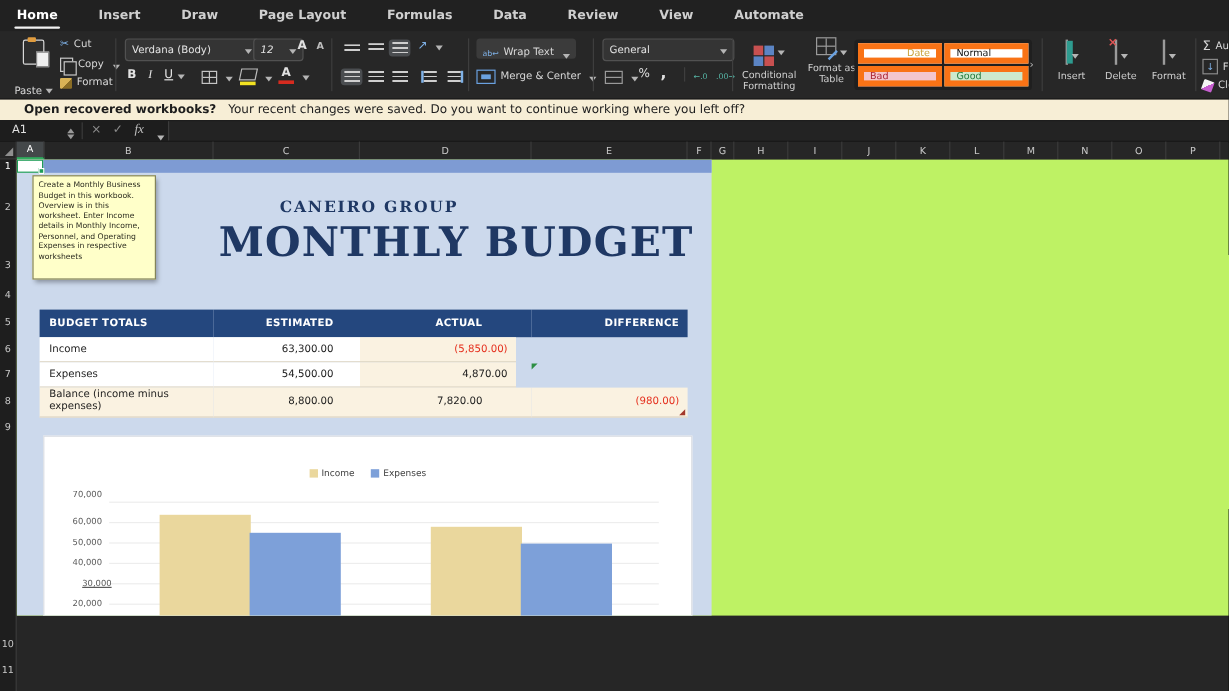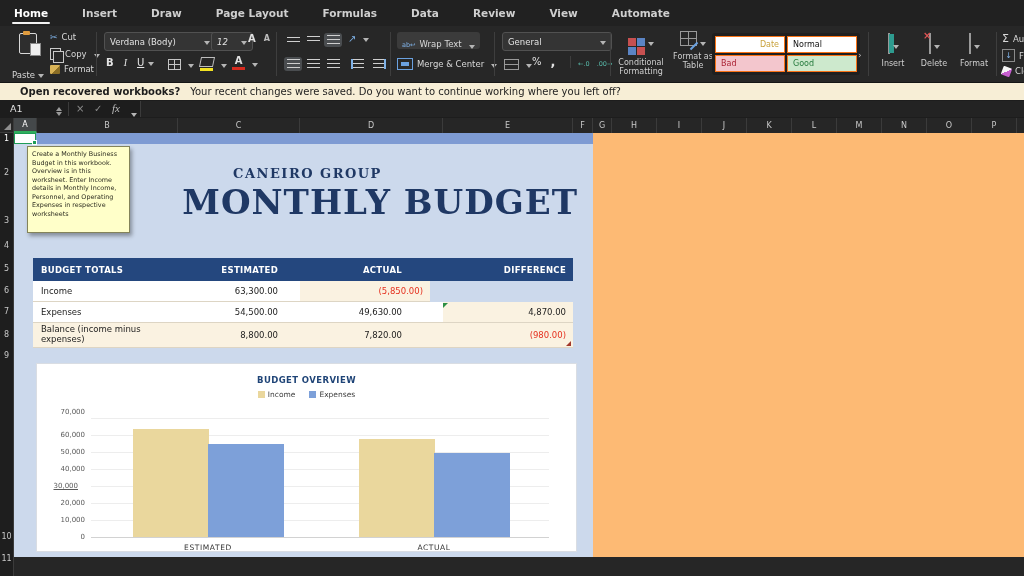--- a/index.html
+++ b/index.html
@@ -27,39 +27,39 @@
   .colorbar{display:block;width:13px;height:3px;margin-top:1px;}
   .bigA{font-size:10px;color:#e0e0e0;font-weight:600;line-height:10px;}
   
   .clip{width:16px;height:19px;border:1.4px solid #d8d8d8;border-radius:2px;position:relative;background:#2e2e2e;}
   .clip:before{content:"";position:absolute;left:3px;top:-3px;width:7px;height:4px;background:#e09c3f;border-radius:1px;}
   .clip:after{content:"";position:absolute;right:-5px;bottom:-3px;width:9px;height:11px;background:#efefef;border:1px solid #8a8a8a;}
   .copyic{width:9px;height:10px;border:1.2px solid #c9c9c9;position:relative;}
   .copyic:after{content:"";position:absolute;left:2px;top:2px;width:9px;height:10px;border:1.2px solid #c9c9c9;background:#272727;}
   
   .gal{position:absolute;background:#1f1f1f;border-radius:3px;padding:3px;display:grid;grid-template-columns:70px 70px;grid-auto-rows:17px;gap:2px;}
-  .stile{font-size:8px;display:flex;align-items:center;padding:0 5px;border:1px solid #f97316;box-sizing:border-box;}
+  .stile{font-size:8px;display:flex;align-items:center;padding:0 5px;border:5px solid #f97316;box-sizing:border-box;}
   
   .cellic{width:19px;height:13px;border:1px solid #9a9a9a;box-sizing:border-box;position:relative;background:linear-gradient(#9a9a9a,#9a9a9a) center/100% 1px no-repeat;}
   
   .notif{position:absolute;left:0;top:83px;width:1024px;height:17px;background:#f7eed6;display:flex;align-items:center;padding-left:20px;font-size:10px;color:#1d1d1d;}
   
   .fbar{position:absolute;left:0;top:100px;width:1024px;height:18px;background:#1d1d1d;border-bottom:1px solid #000;}
   .fico{color:#8b8b8b;font-size:10px;}
   
   .corner{position:absolute;left:0;top:118px;width:14px;height:15px;background:#262626;border-right:1px solid #3b3b3b;border-bottom:1px solid #3b3b3b;box-sizing:border-box;}
   .corner:after{content:"";position:absolute;right:2px;bottom:2px;width:0;height:0;border-left:7px solid transparent;border-bottom:7px solid #8f8f8f;}
   #colheads{position:absolute;left:14px;top:118px;width:1010px;height:15px;display:flex;background:#262626;}
   .ch{height:15px;box-sizing:border-box;border-right:1px solid #3b3b3b;color:#c8c8c8;font-size:8px;display:flex;align-items:center;justify-content:center;}
   .ch.sel{background:#44484a;color:#fff;border-bottom:2px solid #2fae5d;}
   #rowheads{position:absolute;left:0;top:133px;width:14px;height:443px;background:#1e1e1e;border-right:1px solid #3b3b3b;box-sizing:border-box;}
   .rh{position:absolute;width:13px;text-align:center;font-size:8px;color:#c8c8c8;}
   .rh.sel{color:#fff;}
   
-  .sheet{position:absolute;left:14px;top:133px;width:1010px;height:424px;background:#fdba74;overflow:hidden;}
+  .sheet{position:absolute;left:14px;top:133px;width:1010px;height:380px;background:#bef264;overflow:hidden;}
   .bluezone{position:absolute;left:0;top:0;width:579px;height:443px;background:#ccd9ec;}
   .row1band{position:absolute;left:0;top:0;width:579px;height:11px;background:#7e9bd3;}
   .a1cell{position:absolute;left:0;top:0;width:22px;height:11px;background:#fff;border:1.5px solid #1f9d57;box-sizing:border-box;}
   .a1cell:after{content:"";position:absolute;right:-2px;bottom:-2px;width:3px;height:3px;background:#1f9d57;border:1px solid #fff;}
   .note{position:absolute;left:13px;top:13px;width:103px;height:87px;background:#ffffc9;border:1px solid #83835a;box-shadow:2px 3px 4px rgba(0,0,0,.35);
         font-size:6.4px;line-height:1.34;color:#2c2c20;padding:3px 4px;box-sizing:border-box;}
   .company{position:absolute;left:23px;top:33px;width:541px;text-align:center;font-family:"DejaVu Serif","Liberation Serif",serif;
            font-size:13px;font-weight:700;letter-spacing:1.5px;color:#1f3864;}
   .bigtitle{position:absolute;left:23px;top:49px;width:541px;text-align:right;font-family:"DejaVu Serif","Liberation Serif",serif;
             font-size:34px;font-weight:700;letter-spacing:1px;color:#1f3864;}
@@ -353,54 +353,52 @@
         <div class="tc ce">DIFFERENCE</div>
       </div>
       <div class="trow r-white">
         <div class="tc cb">Income</div>
         <div class="tc cc">63,300.00</div>
         <div class="tc ce neg">(5,850.00)</div>
       </div>
       <div class="trow r-white">
         <div class="tc cb">Expenses</div>
         <div class="tc cc">54,500.00</div>
-        <div class="tc cd">49,630.00</div>
         <div class="tc ce">4,870.00</div>
       </div>
       <div class="trow r-cream">
         <div class="tc cb" style="line-height:1.15;">Balance (income minus expenses)</div>
         <div class="tc cc">8,800.00</div>
         <div class="tc cd">7,820.00</div>
         <div class="tc ce neg">(980.00)</div>
       </div>
     </div>
     <span class="tri-g" style="left:429px;top:170px;"></span>
     <span class="tri-r" style="left:552px;top:208px;"></span>
 
     <div class="chartbox">
-      <div class="ctitle">BUDGET OVERVIEW</div>
       <div class="legend" id="legend">
           <span class="litem">
             <span class="lsq" style="background: rgb(234, 215, 157);"></span>
             <span>Income</span>
           </span>
           <span class="litem">
             <span class="lsq" style="background: rgb(125, 160, 217);"></span>
             <span>Expenses</span>
           </span>
         </div>
       <div id="plot">
           <div class="gline axis" style="top: 173px;"></div>
           <span class="ylab" style="top: 169px; left: 8px;">0</span>
           <div class="gline" style="top: 156px;"></div>
           <span class="ylab" style="top: 152px; left: 8px;">10,000</span>
           <div class="gline" style="top: 139px;"></div>
           <span class="ylab" style="top: 135px; left: 8px;">20,000</span>
           <div class="gline" style="top: 122px;"></div>
-          <span class="ylab" style="top: 118px; left: 1px; text-decoration: underline;">30,000</span>
+          <span class="ylab" style="top: 118px; left: 16px; text-decoration: underline;">30,000</span>
           <div class="gline" style="top: 105px;"></div>
           <span class="ylab" style="top: 101px; left: 8px;">40,000</span>
           <div class="gline" style="top: 88px;"></div>
           <span class="ylab" style="top: 84px; left: 8px;">50,000</span>
           <div class="gline" style="top: 71px;"></div>
           <span class="ylab" style="top: 67px; left: 8px;">60,000</span>
           <div class="gline" style="top: 54px;"></div>
           <span class="ylab" style="top: 44px; left: 8px;">70,000</span>
           <div class="bar" style="left: 96px; width: 76px; height: 108px; top: 65px; background: rgb(234, 215, 157);"></div>
           <div class="bar" style="left: 322px; width: 76px; height: 98px; top: 75px; background: rgb(234, 215, 157);"></div>

